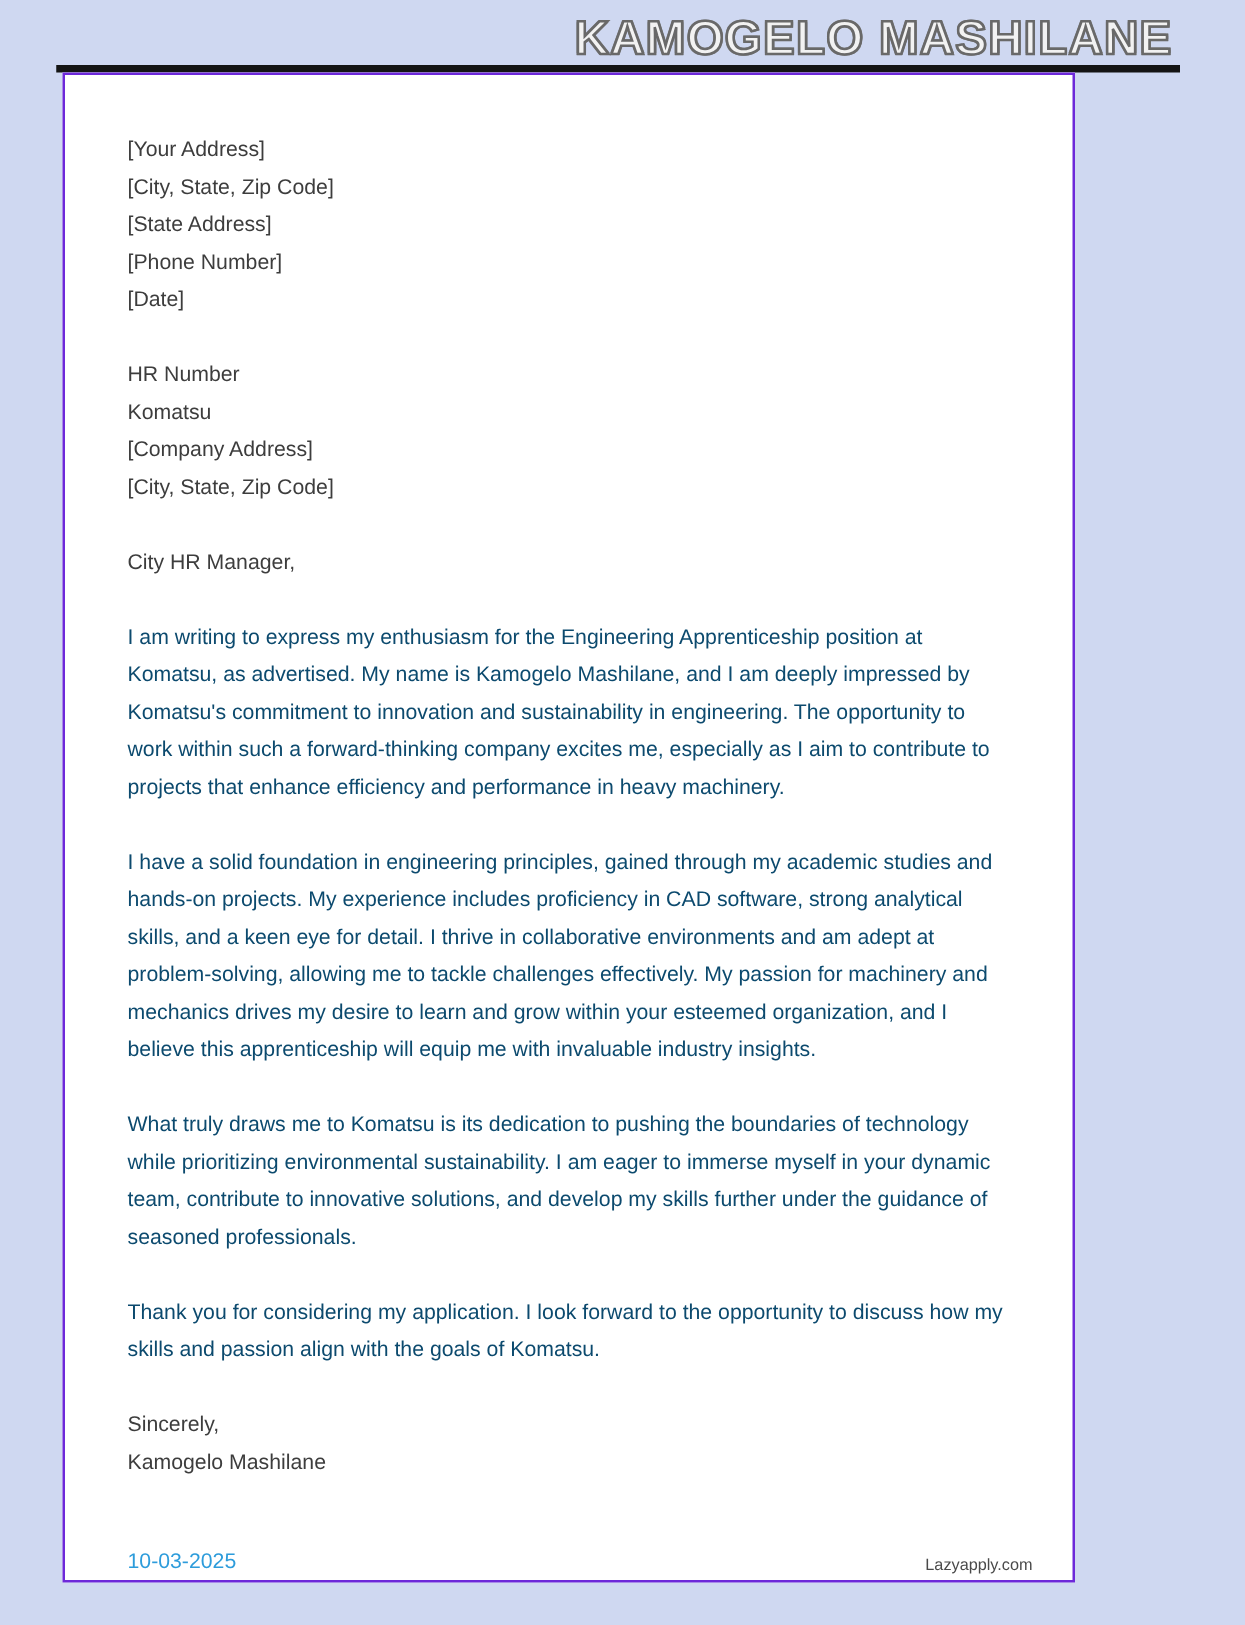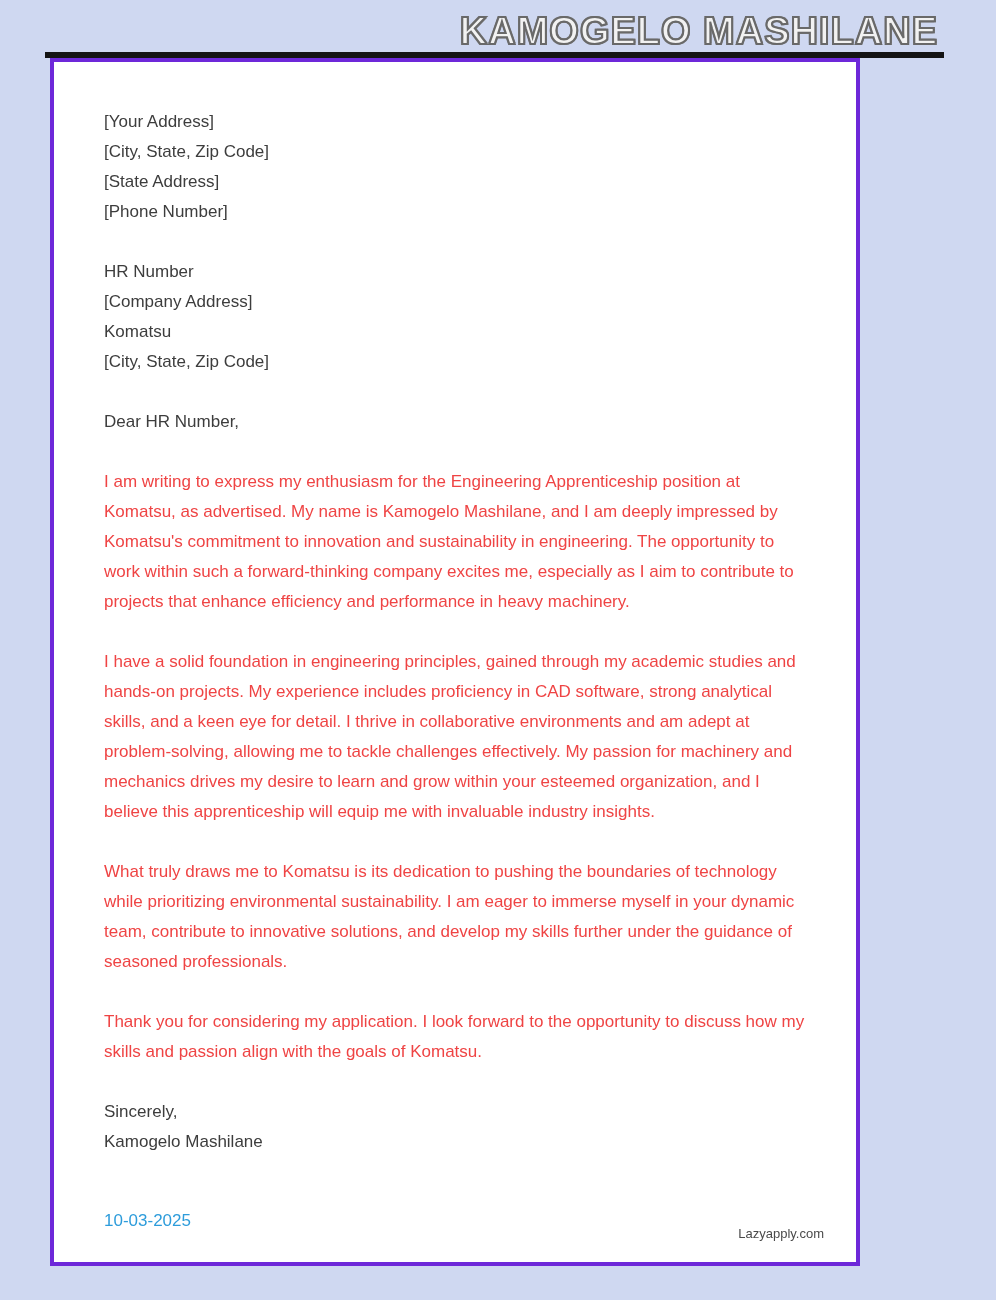--- a/index.html
+++ b/index.html
@@ -33,81 +33,82 @@
     height: 6px;
     background: #141414;
   }
   .sheet {
     position: absolute;
     left: 50px;
     top: 58px;
     width: 810px;
     height: 1208px;
     background: #ffffff;
-    border: 4px solid #6d28d9;
+    border: 2px solid #6d28d9;
     box-sizing: border-box;
     overflow: hidden;
   }
   .letter-content {
     padding: 45px 50px 0 50px;
   }
   .line {
     font-size: 17px;
     line-height: 30px;
     color: #3d3d3d;
   }
   .block { margin-bottom: 30px; }
   .para {
     margin: 0 0 30px 0;
     font-size: 17px;
     line-height: 30px;
-    color: #ef4444;
+    color: #0c4a6e;
     max-width: 794px;
   }
   .date {
     display: inline-block;
     margin-top: 19px;
     font-size: 17px;
     line-height: 30px;
     color: #2d9cdb;
     cursor: pointer;
   }
   .branding {
     position: absolute;
     right: 32px;
-    bottom: 21px;
+    bottom: 5px;
     font-size: 13px;
     color: #4a4a4a;
   }
 </style>
 </head>
 <body>
 
 <div class="header-name">KAMOGELO MASHILANE</div>
 
 <div class="header-rule"></div>
 
 <div class="sheet">
   <div class="letter-content">
 
     <div class="block">
       <div class="line">[Your Address]</div>
       <div class="line">[City, State, Zip Code]</div>
       <div class="line">[State Address]</div>
       <div class="line">[Phone Number]</div>
+      <div class="line">[Date]</div>
     </div>
 
     <div class="block">
       <div class="line">HR Number</div>
+      <div class="line">Komatsu</div>
       <div class="line">[Company Address]</div>
-      <div class="line">Komatsu</div>
       <div class="line">[City, State, Zip Code]</div>
     </div>
 
-    <div class="line block">Dear HR Number,</div>
+    <div class="line block">City HR Manager,</div>
 
     <p class="para">I am writing to express my enthusiasm for the Engineering Apprenticeship position at Komatsu, as advertised. My name is Kamogelo Mashilane, and I am deeply impressed by Komatsu's commitment to innovation and sustainability in engineering. The opportunity to work within such a forward-thinking company excites me, especially as I aim to contribute to projects that enhance efficiency and performance in heavy machinery.</p>
     <p class="para">I have a solid foundation in engineering principles, gained through my academic studies and hands-on projects. My experience includes proficiency in CAD software, strong analytical skills, and a keen eye for detail. I thrive in collaborative environments and am adept at problem-solving, allowing me to tackle challenges effectively. My passion for machinery and mechanics drives my desire to learn and grow within your esteemed organization, and I believe this apprenticeship will equip me with invaluable industry insights.</p>
     <p class="para">What truly draws me to Komatsu is its dedication to pushing the boundaries of technology while prioritizing environmental sustainability. I am eager to immerse myself in your dynamic team, contribute to innovative solutions, and develop my skills further under the guidance of seasoned professionals.</p>
     <p class="para">Thank you for considering my application. I look forward to the opportunity to discuss how my skills and passion align with the goals of Komatsu.</p>
 
     <div class="block">
       <div class="line">Sincerely,</div>
       <div class="line">Kamogelo Mashilane</div>
     </div>

